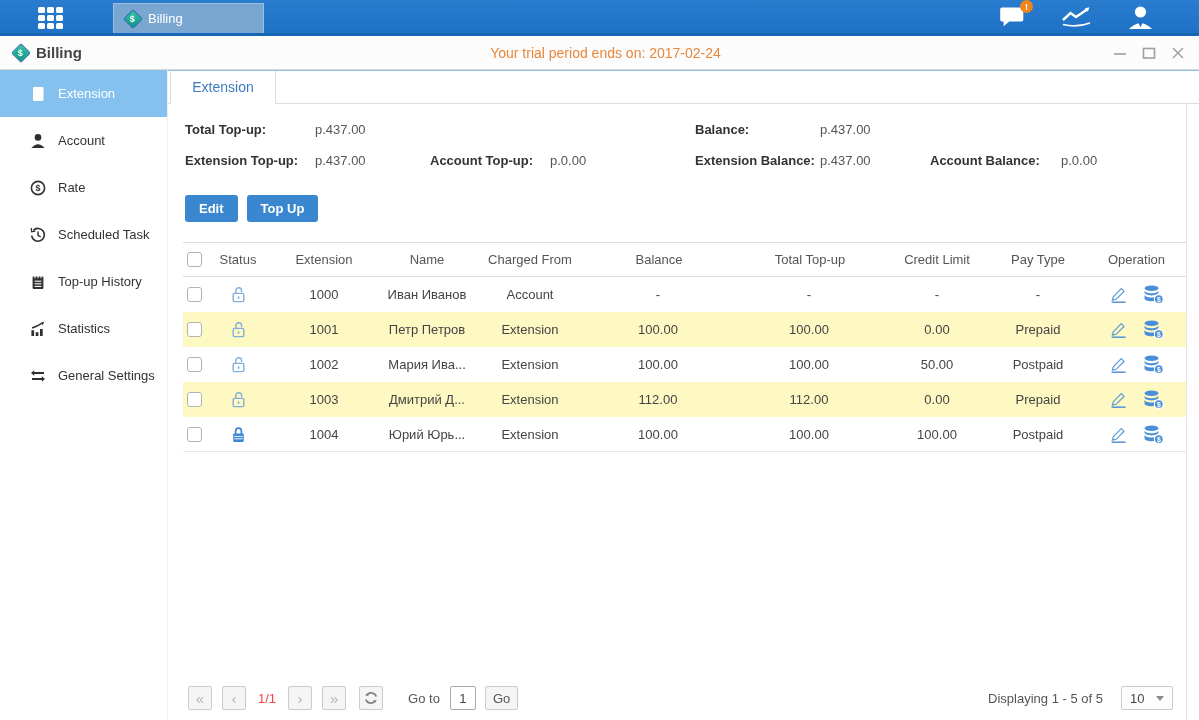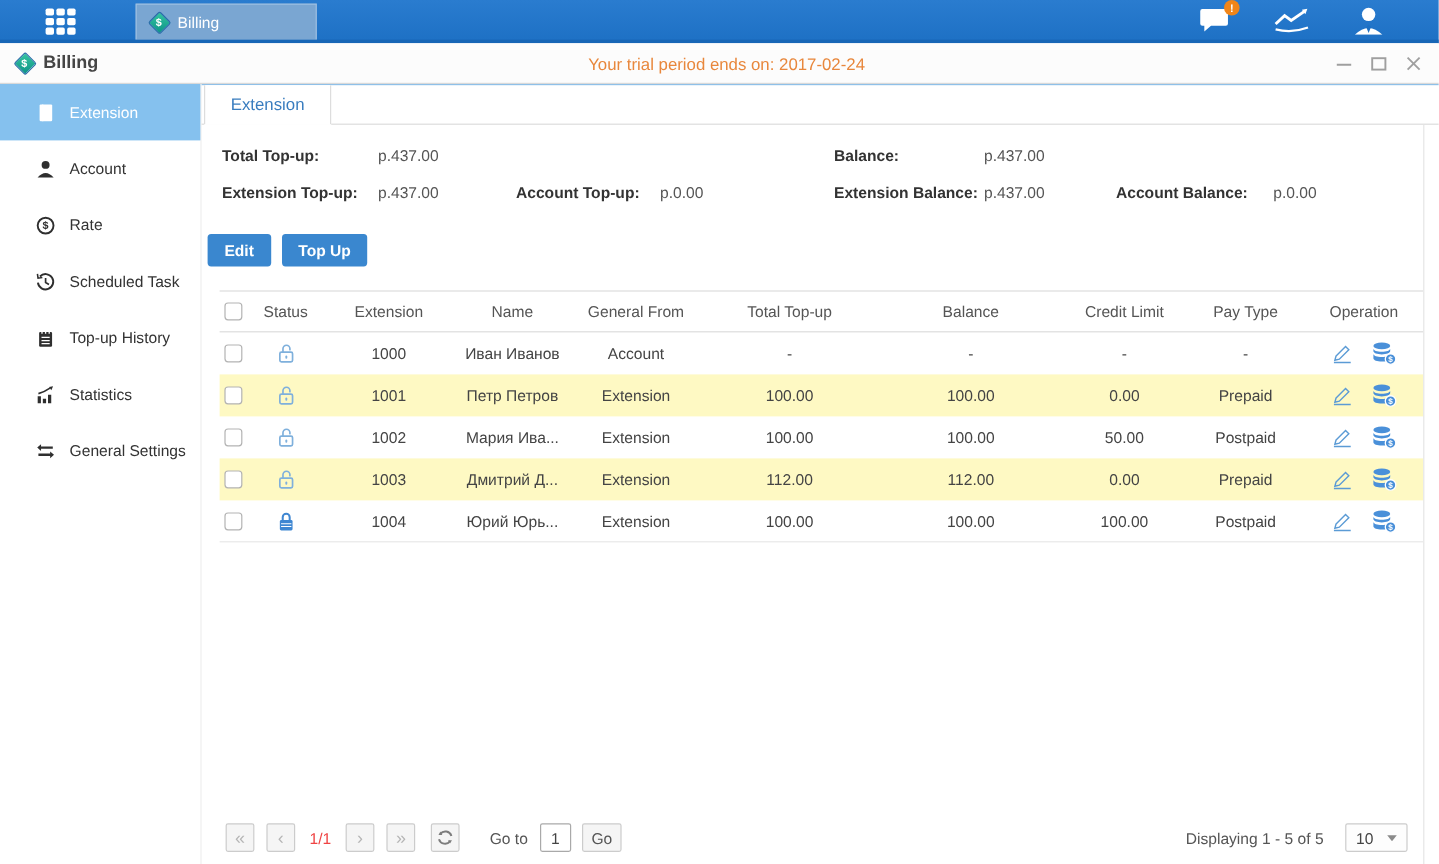--- a/index.html
+++ b/index.html
@@ -43,21 +43,21 @@
   
   .summary { display:flex; padding:10px 8px 0 17px; }
   .sum-left { width:510px; }
   .sum-right { flex:1; }
   .sum-row { display:grid; height:31px; align-items:center; }
   .sum-left .sum-row { grid-template-columns:130px 115px 120px 1fr; }
   .sum-right .sum-row { grid-template-columns:125px 110px 131px 1fr; }
   .sum-label { font-weight:bold; color:#333; }
   .sum-value { color:#555; }
 
-  .actions { display:flex; gap:9px; margin:19px 0 0 5px; }
+  .actions { display:flex; gap:9px; margin:19px 0 0 17px; }
   .btn-blue { height:27px; background:#3a87cf; color:#fff; font-weight:bold; font-size:13px; border:none; border-radius:3px; padding:0 14px; cursor:pointer; }
 
   
   .table { margin:20px 13px 0 15px; }
   .tr { display:flex; height:35px; }
   .tr.alt { background:#fef9c3; }
   .thead { border-top:1px solid #ddd; border-bottom:1px solid #ddd; color:#555; }
   .tbody .tr:last-child { border-bottom:1px solid #e8e8e8; }
   .td { display:flex; align-items:center; justify-content:center; overflow:hidden; white-space:nowrap; }
   .col-check { width:22px; }
@@ -267,23 +267,23 @@
       </div>
 
       <div class="table">
         <div class="tr thead">
           <div class="td col-check">
               <span class="checkbox"></span>
             </div>
           <div class="td col-status">Status</div>
           <div class="td col-ext">Extension</div>
           <div class="td col-name">Name</div>
-          <div class="td col-charged">General From</div>
+          <div class="td col-charged">Charged From</div>
+          <div class="td col-balance">Balance</div>
           <div class="td col-topup">Total Top-up</div>
-          <div class="td col-balance">Balance</div>
           <div class="td col-credit">Credit Limit</div>
           <div class="td col-paytype">Pay Type</div>
           <div class="td col-op">Operation</div>
         </div>
         <div class="tbody">
   <div class="tr">
     <div class="td col-check">
                 <span class="checkbox"></span>
               </div>
     <div class="td col-status">

